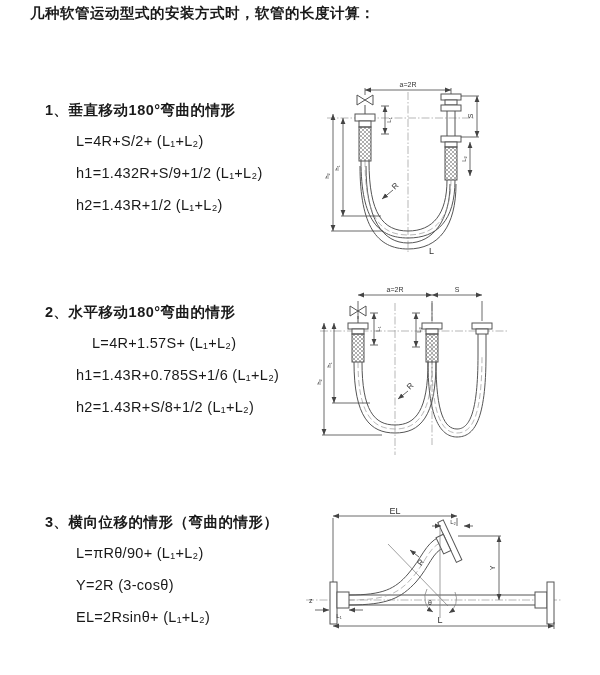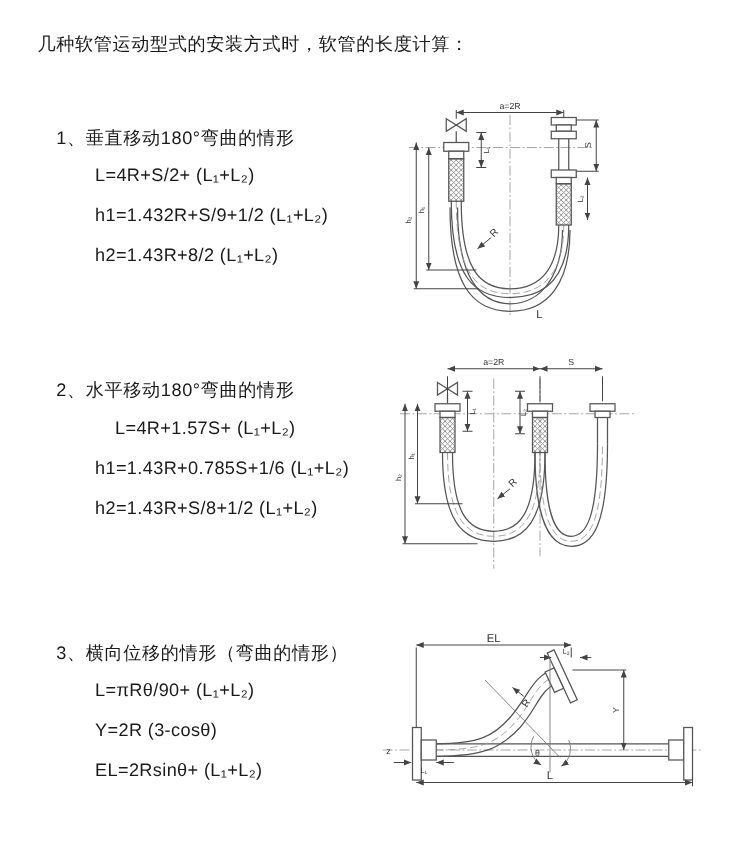--- a/index.html
+++ b/index.html
@@ -1,33 +1,33 @@
 <!DOCTYPE html>
 <html><head>
 <meta charset="utf-8">
 <style>
   html,body{margin:0;padding:0}
   body{width:600px;height:675px;background:#ffffff;position:relative;overflow:hidden;
        font-family:"Liberation Sans",sans-serif;color:#1a1a1a}
   .abs{position:absolute;white-space:nowrap}
-  .title{left:30px;top:26px;font-size:14.5px;font-weight:normal;letter-spacing:.5px}
-  .sec-h{font-size:14.5px;font-weight:normal;letter-spacing:.5px}
+  .title{left:30px;top:4px;font-size:14.5px;font-weight:bold;letter-spacing:.5px}
+  .sec-h{font-size:14.5px;font-weight:bold;letter-spacing:.5px}
   .formula{font-size:14.5px;letter-spacing:.3px}
   .diag{position:absolute}
   svg text{font-family:"Liberation Sans",sans-serif;fill:#333}
 </style>
 </head>
 <body>
 
 <div class="abs title">几种软管运动型式的安装方式时，软管的长度计算：</div>
 
 <div class="abs sec-h" style="left:45px;top:101px"><span>1、</span><span>垂直移动180°弯曲的情形</span></div>
 <div class="abs formula" style="left:76px;top:133px">L=4R+S/2+ (L₁+L₂)</div>
 <div class="abs formula" style="left:76px;top:165px">h1=1.432R+S/9+1/2 (L₁+L₂)</div>
-<div class="abs formula" style="left:76px;top:197px">h2=1.43R+8/2 (L₁+L₂)</div>
+<div class="abs formula" style="left:76px;top:197px">h2=1.43R+1/2 (L₁+L₂)</div>
 
 <div class="abs sec-h" style="left:45px;top:303px"><span>2、</span><span>水平移动180°弯曲的情形</span></div>
 <div class="abs formula" style="left:92px;top:335px">L=4R+1.57S+ (L₁+L₂)</div>
 <div class="abs formula" style="left:76px;top:367px">h1=1.43R+0.785S+1/6 (L₁+L₂)</div>
 <div class="abs formula" style="left:76px;top:399px">h2=1.43R+S/8+1/2 (L₁+L₂)</div>
 
 <div class="abs sec-h" style="left:45px;top:513px"><span>3、</span><span>横向位移的情形（弯曲的情形）</span></div>
 <div class="abs formula" style="left:76px;top:545px">L=πRθ/90+ (L₁+L₂)</div>
 <div class="abs formula" style="left:76px;top:577px">Y=2R (3-cosθ)</div>
 <div class="abs formula" style="left:76px;top:609px">EL=2Rsinθ+ (L₁+L₂)</div>

